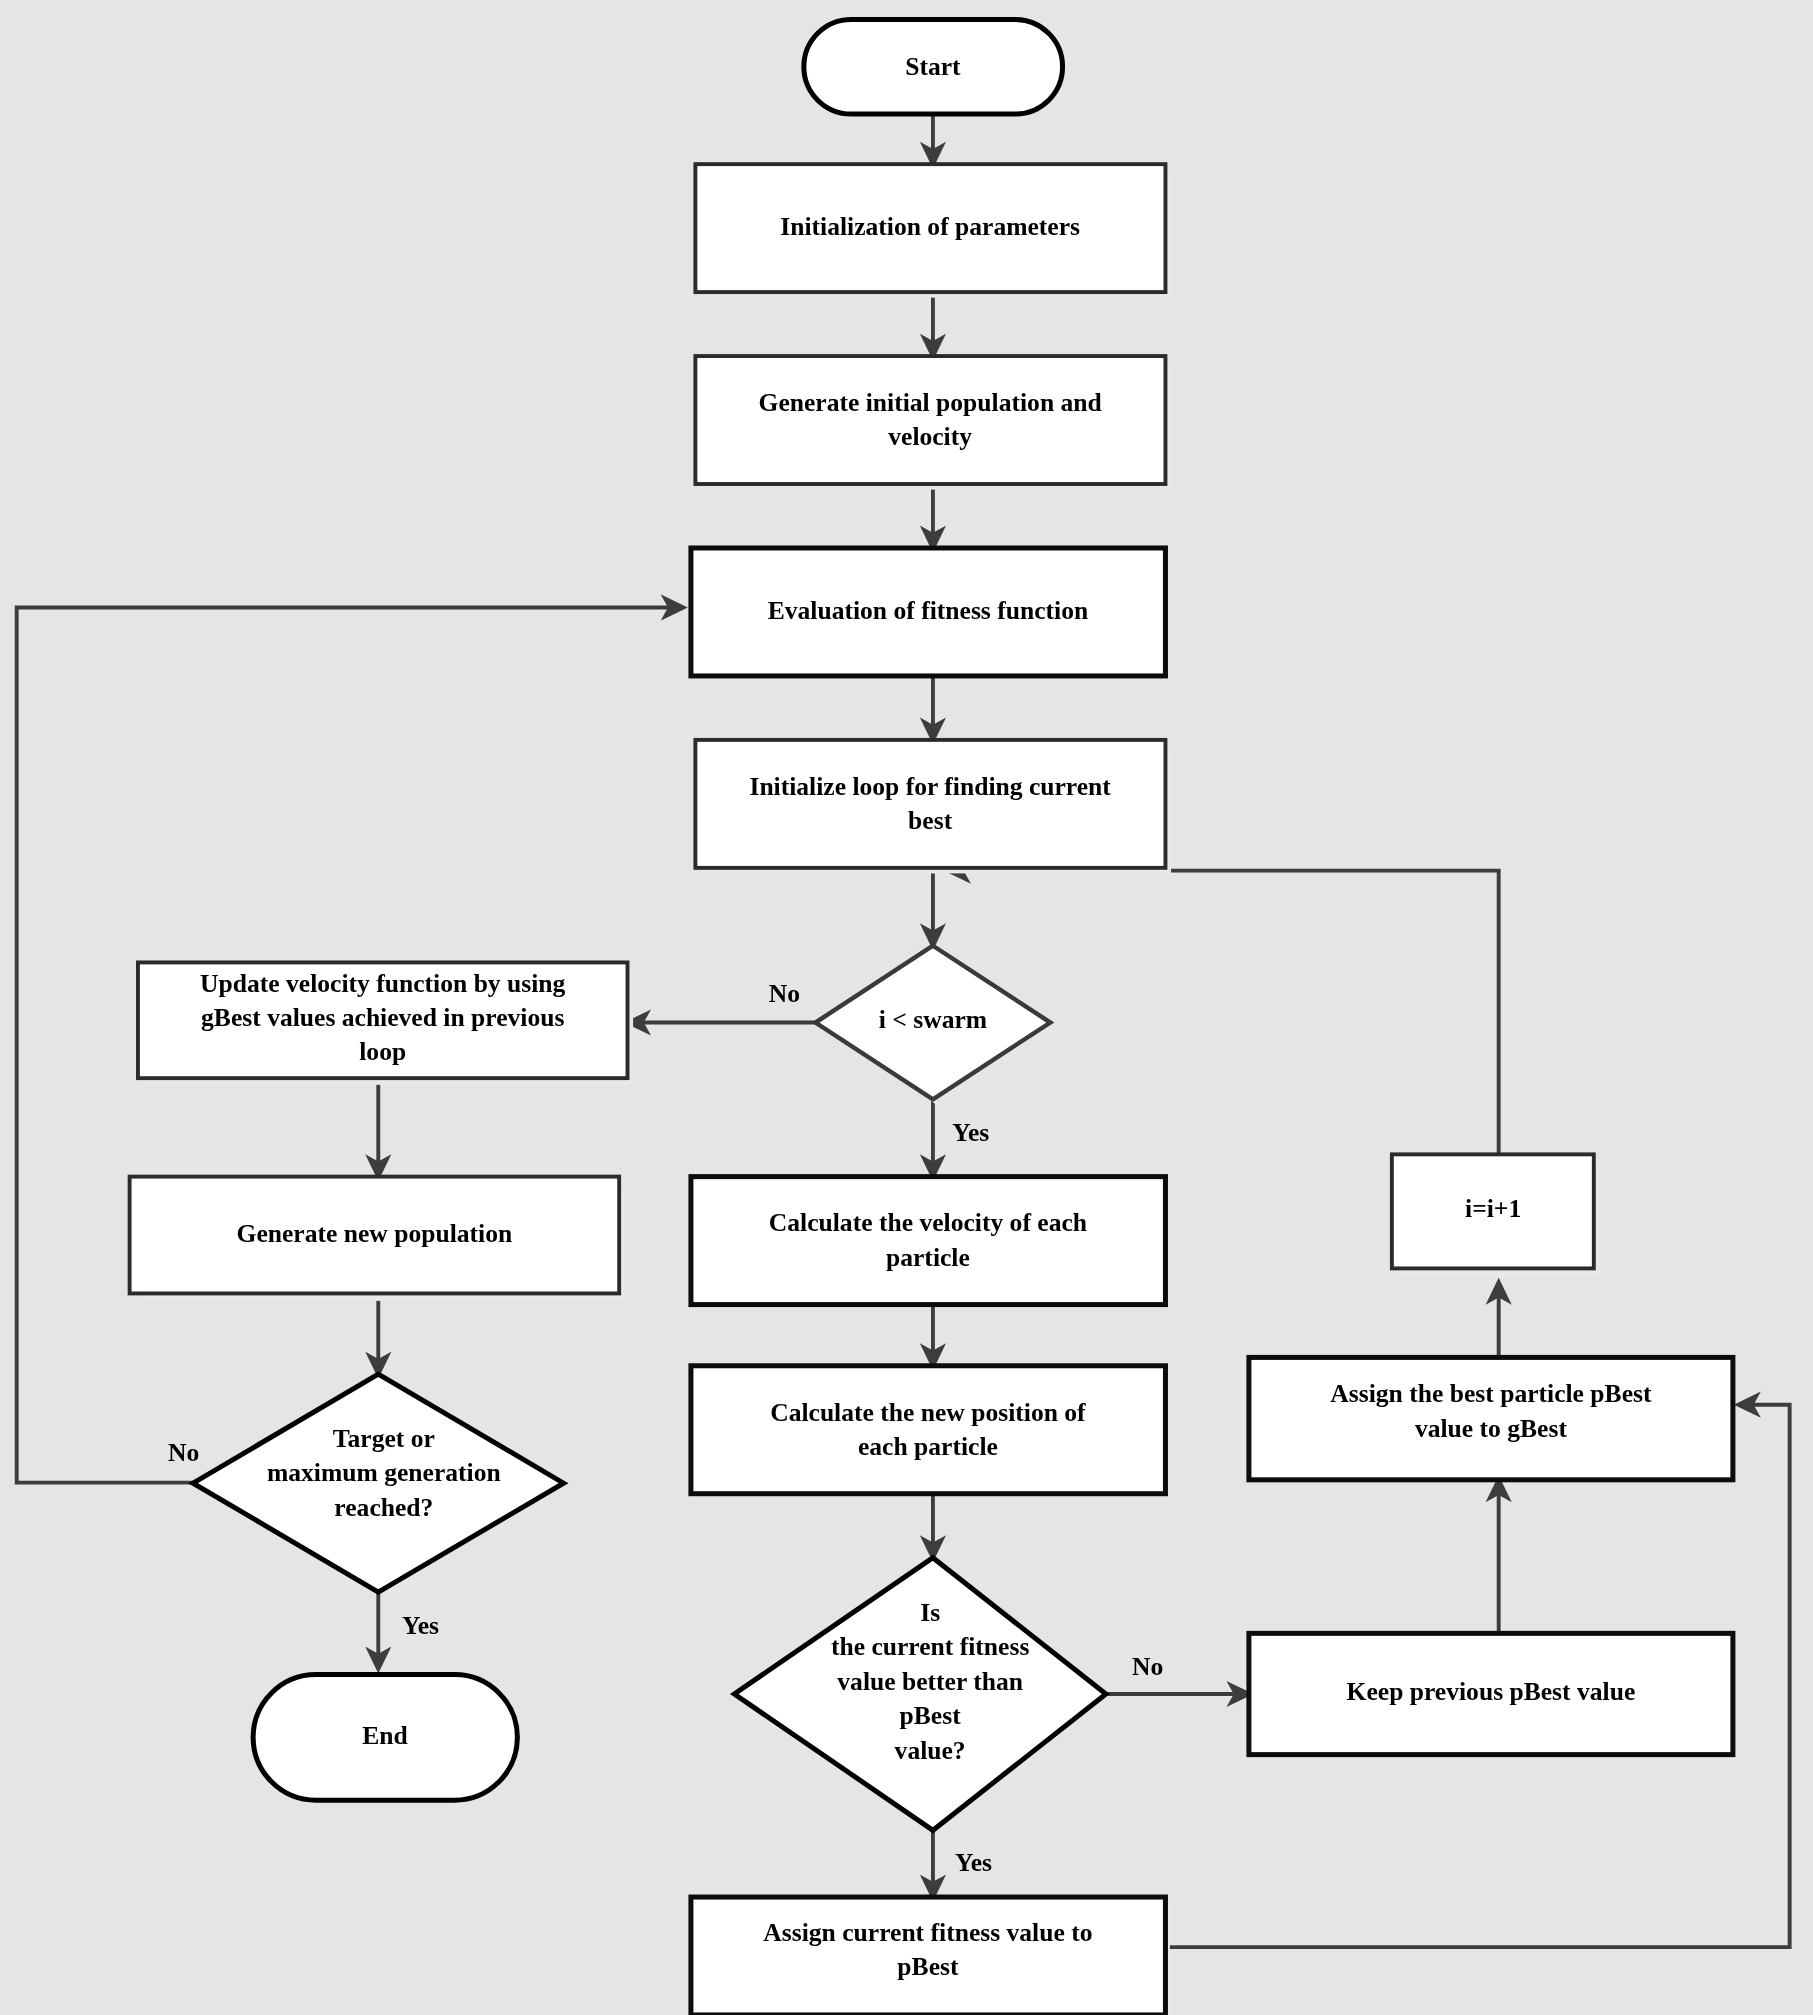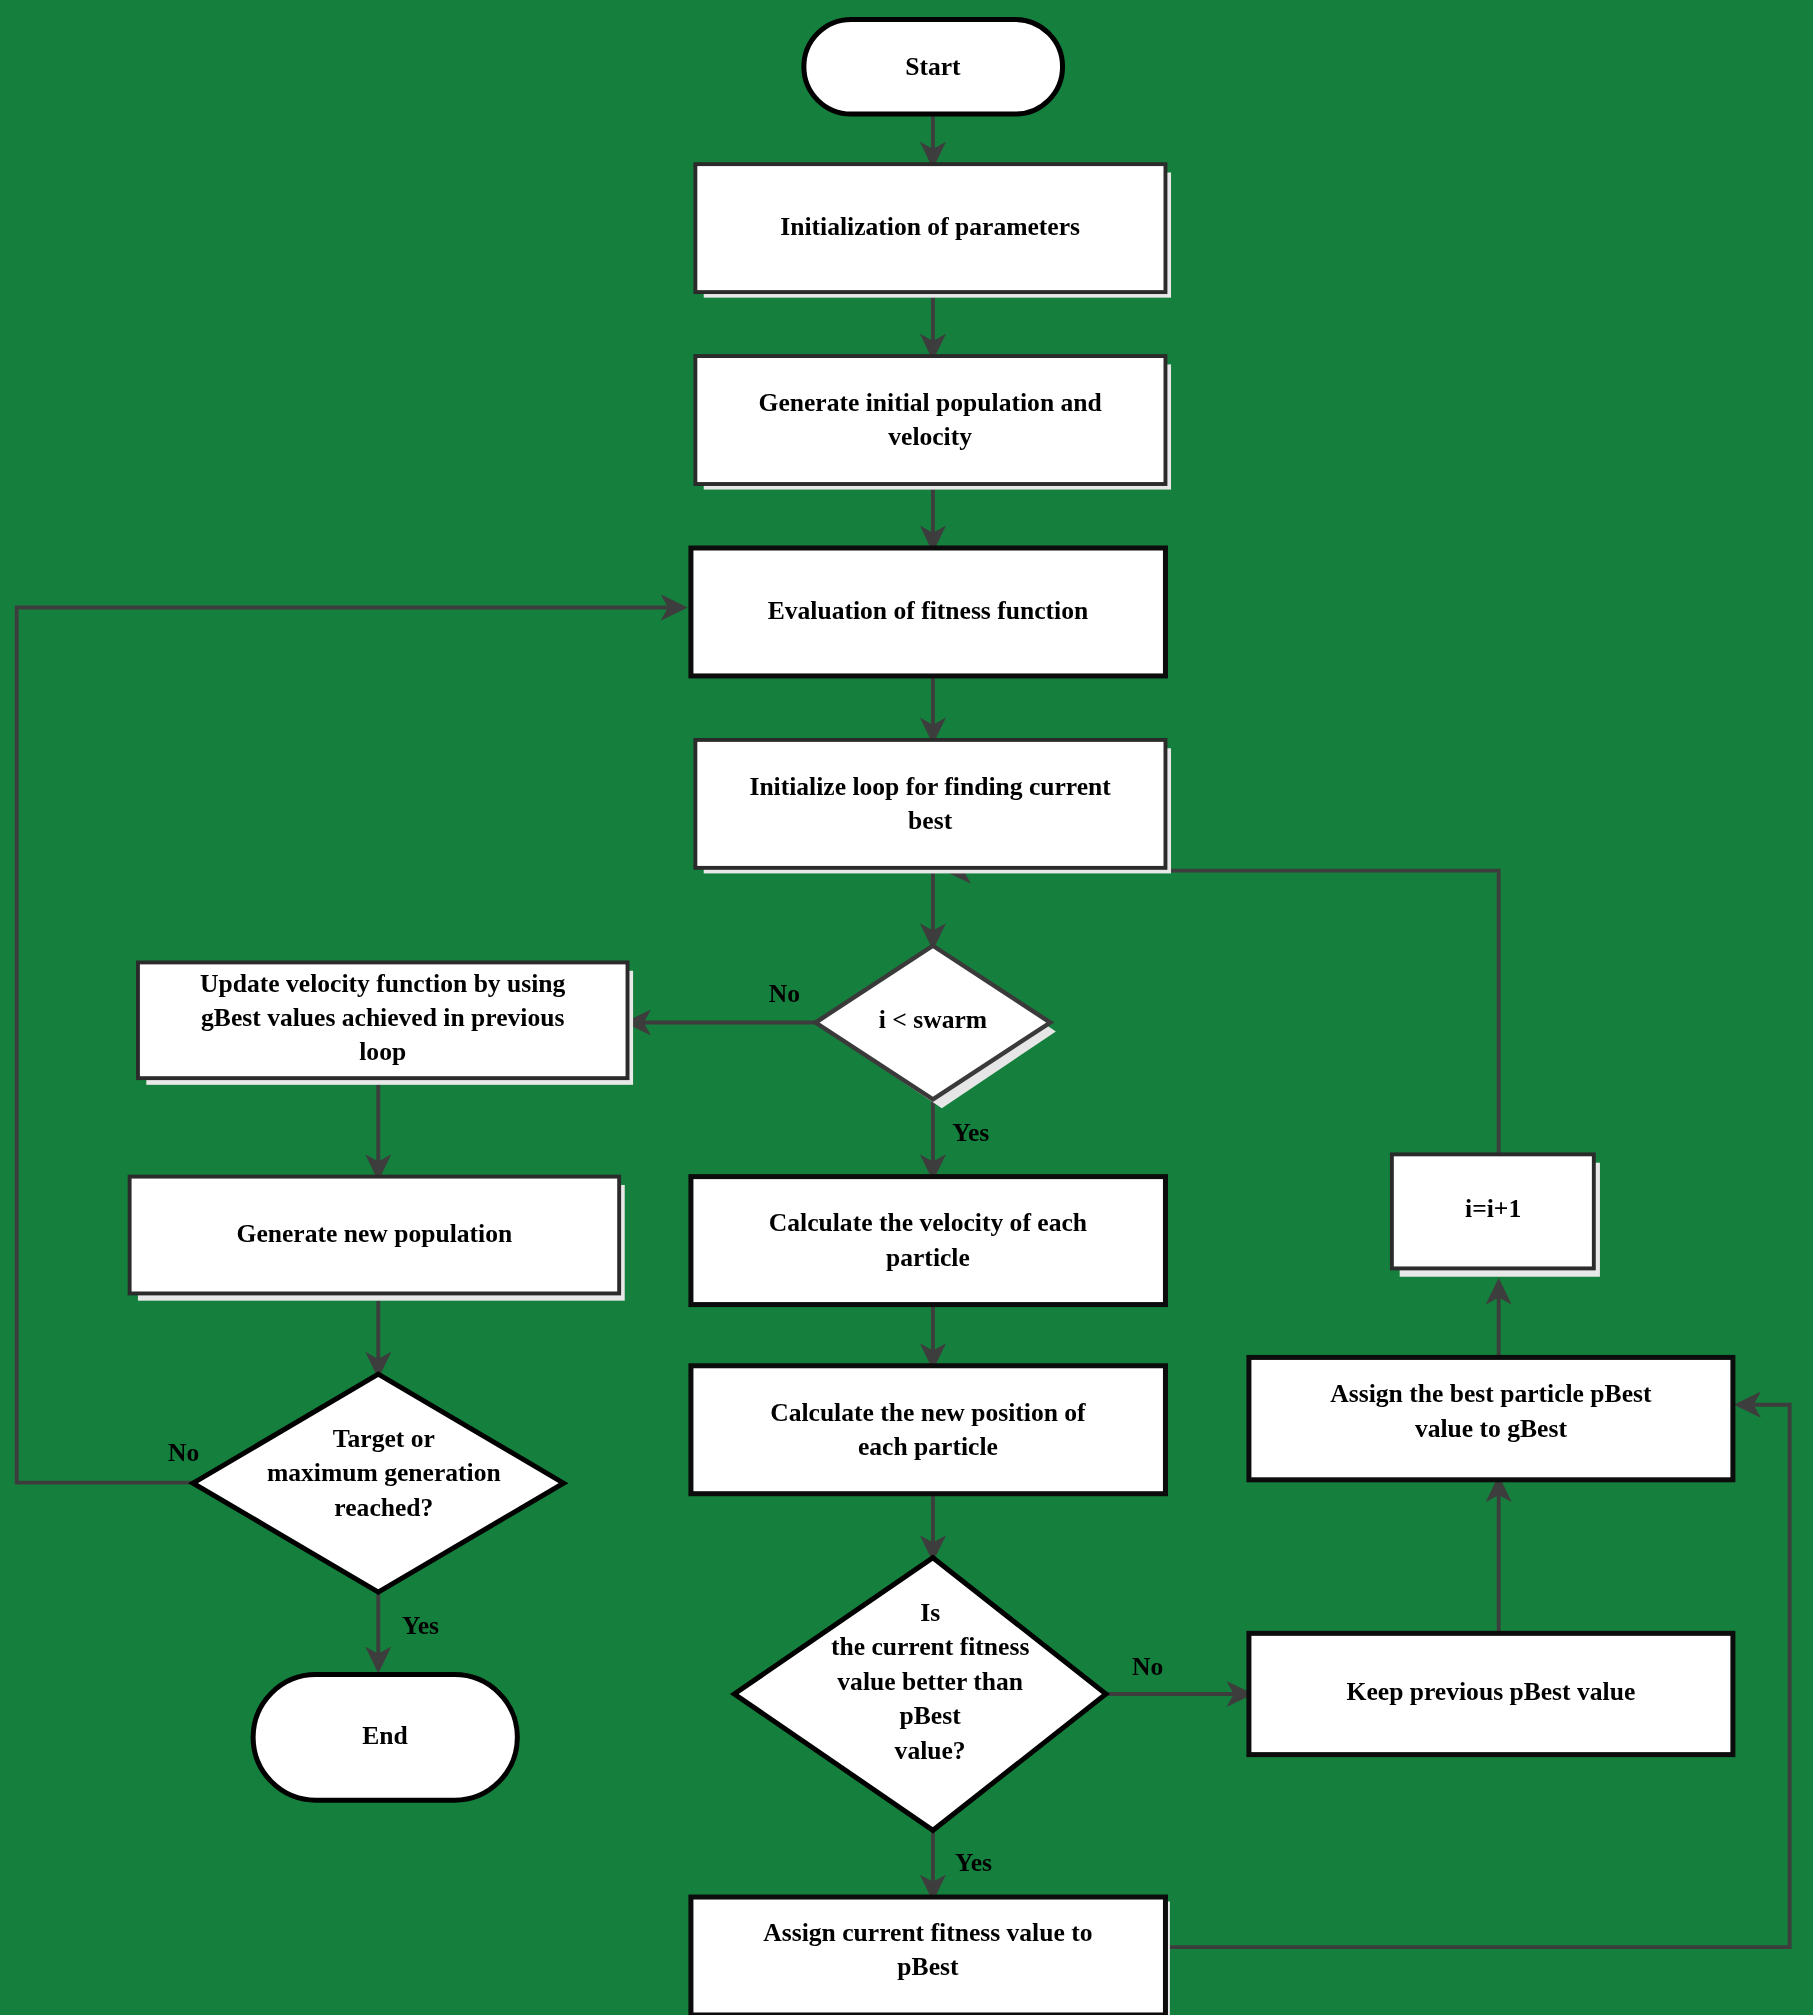--- a/index.html
+++ b/index.html
@@ -4,21 +4,21 @@
 <style>
   html, body {
     margin: 0;
     padding: 0;
     background: #ffffff;
   }
   #canvas {
     position: relative;
     width: 1813px;
     height: 2015px;
-    background: #15803d;
+    background: #e5e5e5;
     font-family: "Liberation Serif", "DejaVu Serif", serif;
   }
   svg#flow {
     position: absolute;
     top: 0;
     left: 0;
     width: 1813px;
     height: 2015px;
   }
   .node-text {

